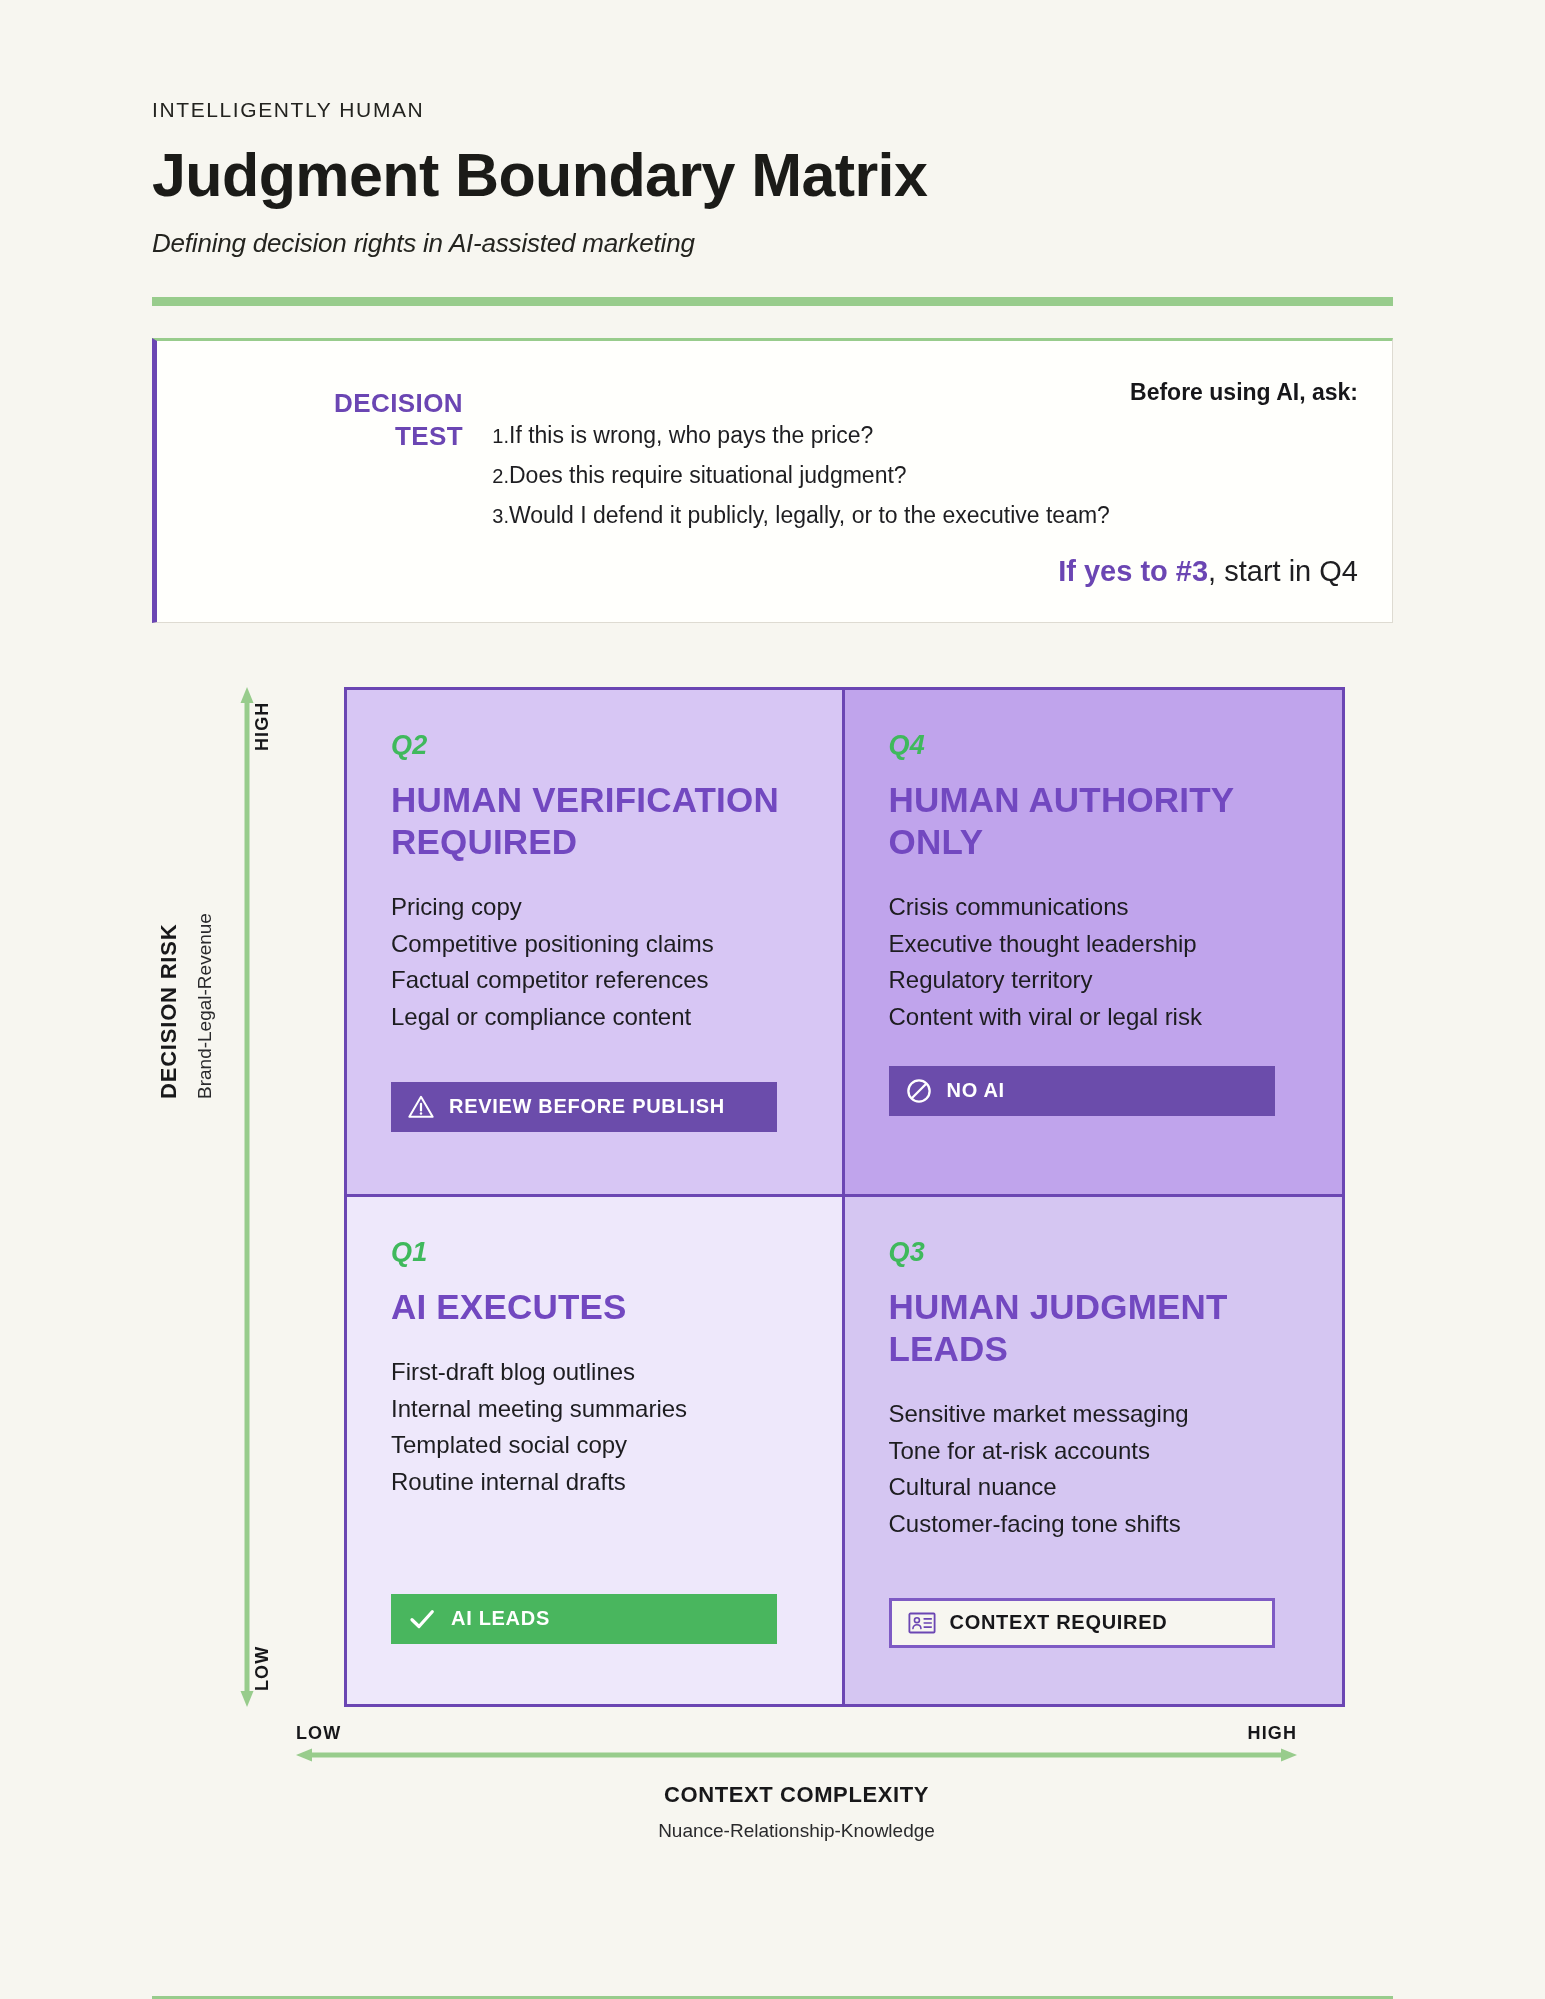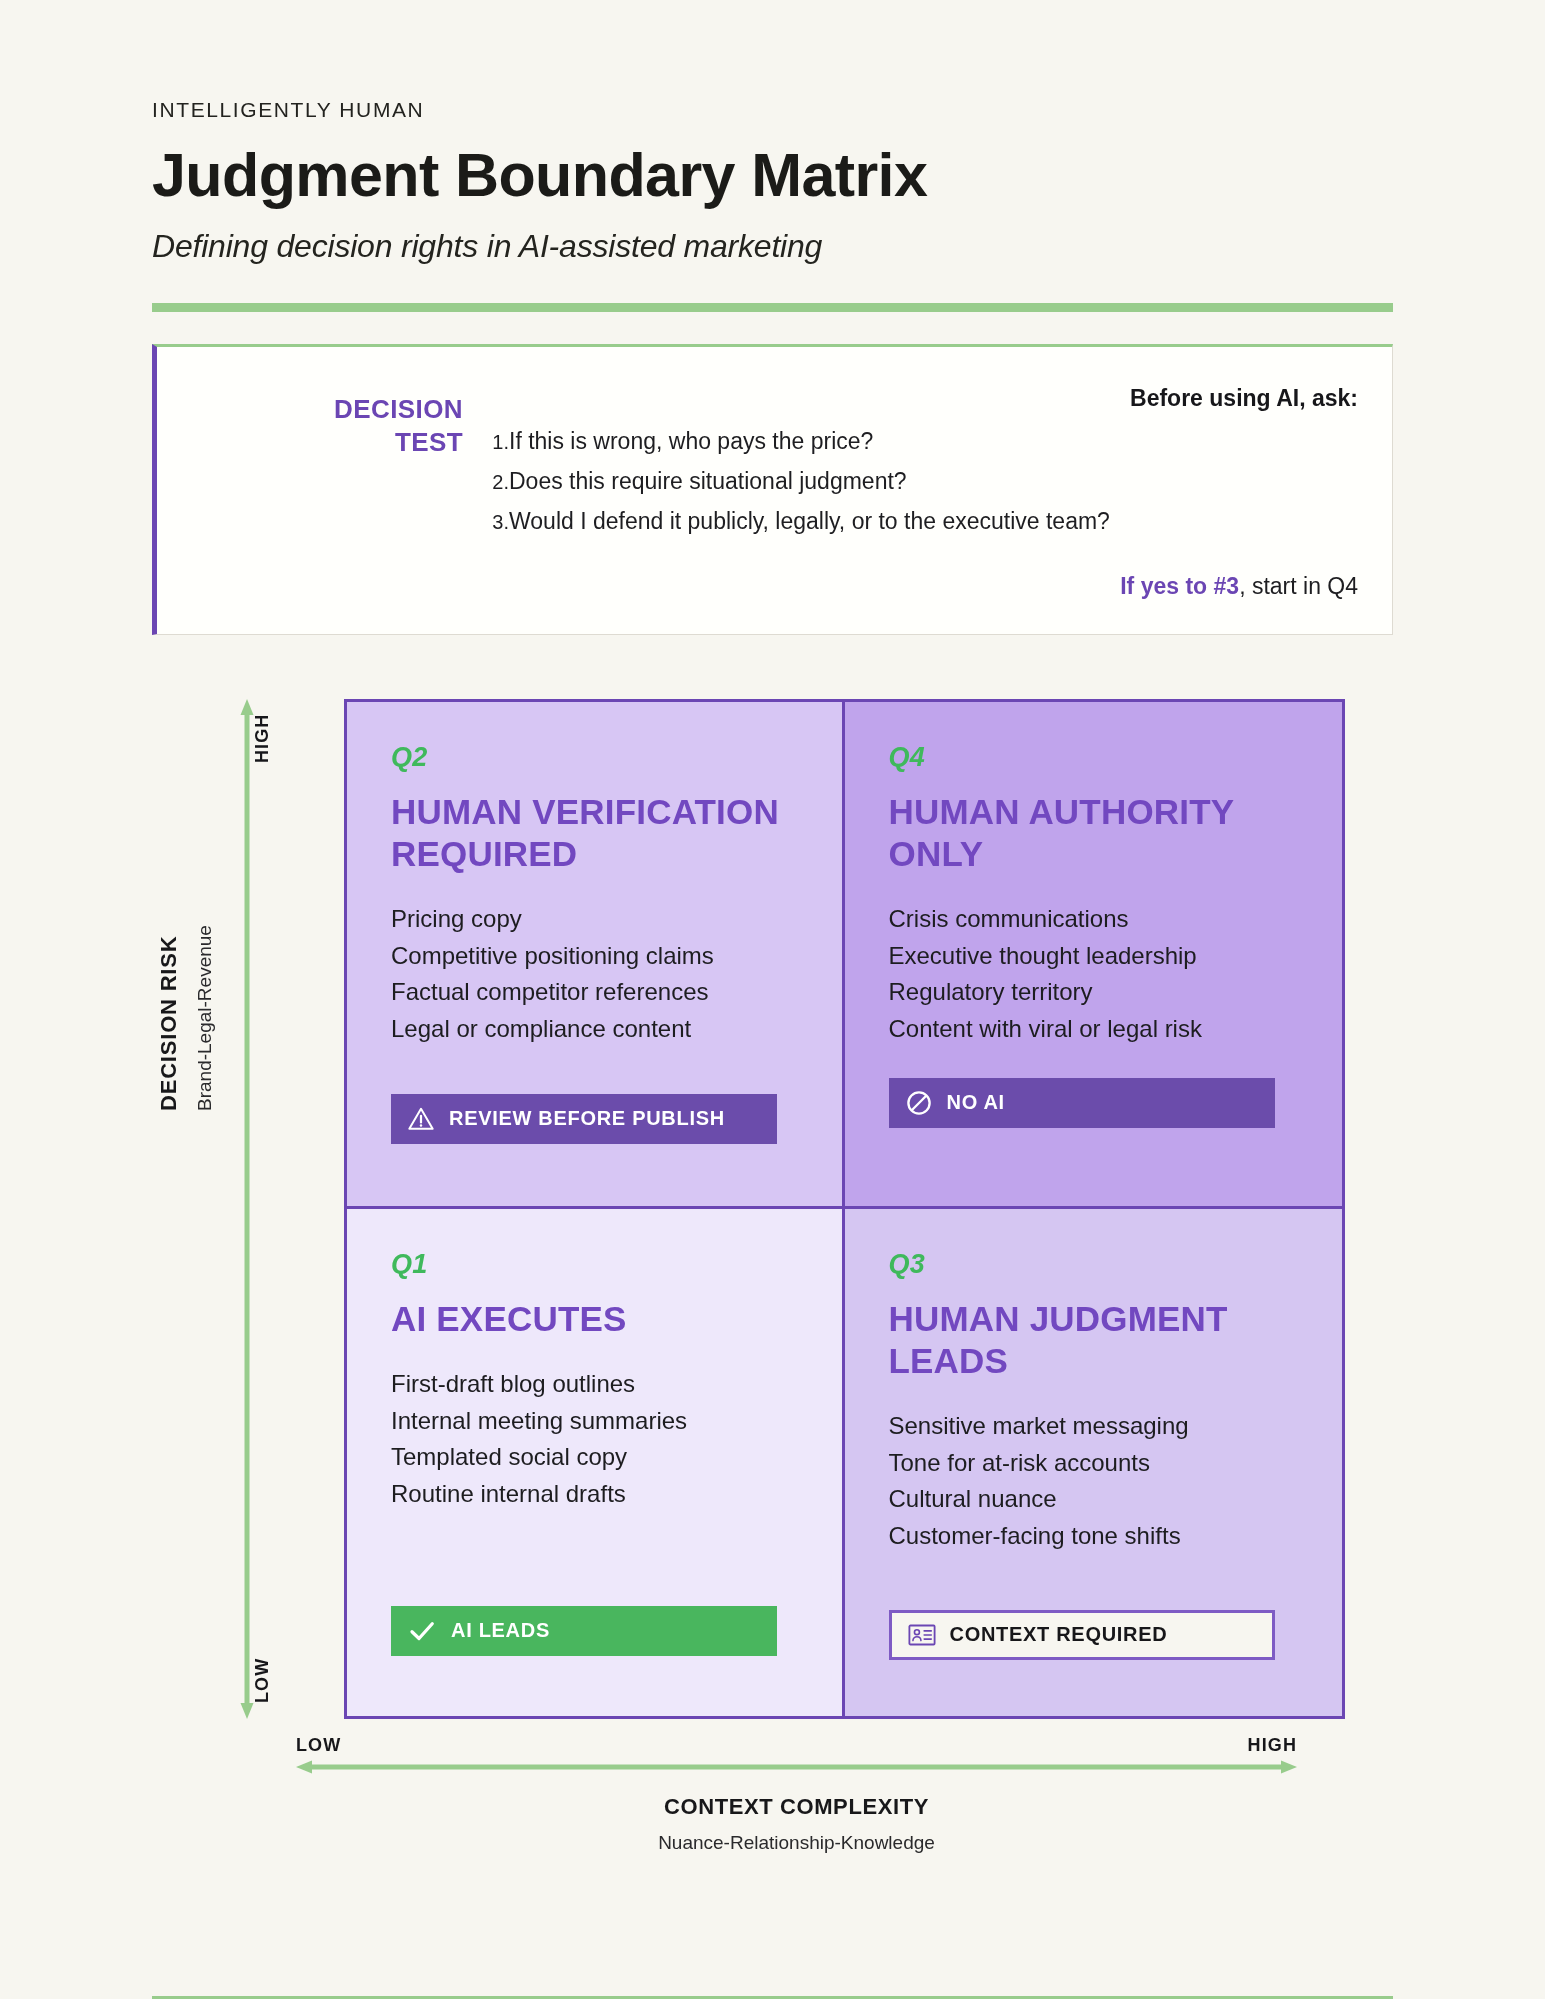--- a/index.html
+++ b/index.html
@@ -33,21 +33,21 @@
   .title {
     margin-top: 22px;
     font-size: 61px;
     font-weight: 700;
     letter-spacing: -0.6px;
     color: #1b1b18;
     line-height: 1.02;
   }
   .subtitle {
     margin-top: 22px;
-    font-size: 32px;
+    font-size: 26px;
     font-style: italic;
     color: #24241f;
     letter-spacing: -0.2px;
   }
   .rule-green {
     margin-top: 38px;
     height: 9px;
     background: #98cc8c;
     width: 100%;
   }
@@ -86,22 +86,22 @@
   }
   .qrow {
     display: flex;
     font-size: 23px;
     color: #1e1e21;
     margin-bottom: 10px;
     line-height: 1.3;
   }
   .qnum { width: 46px; flex: none; font-size: 20px; padding-top: 2px; }
   .decision-note {
-    margin-top: 36px;
-    font-size: 23px;
+    margin-top: 24px;
+    font-size: 29px;
     color: #1e1e21;
   }
   .decision-note b { color: #6b46b3; font-weight: 700; }
 
   
   .matrix-wrap {
     position: relative;
     margin-top: 56px;
     height: 1060px;
   }

